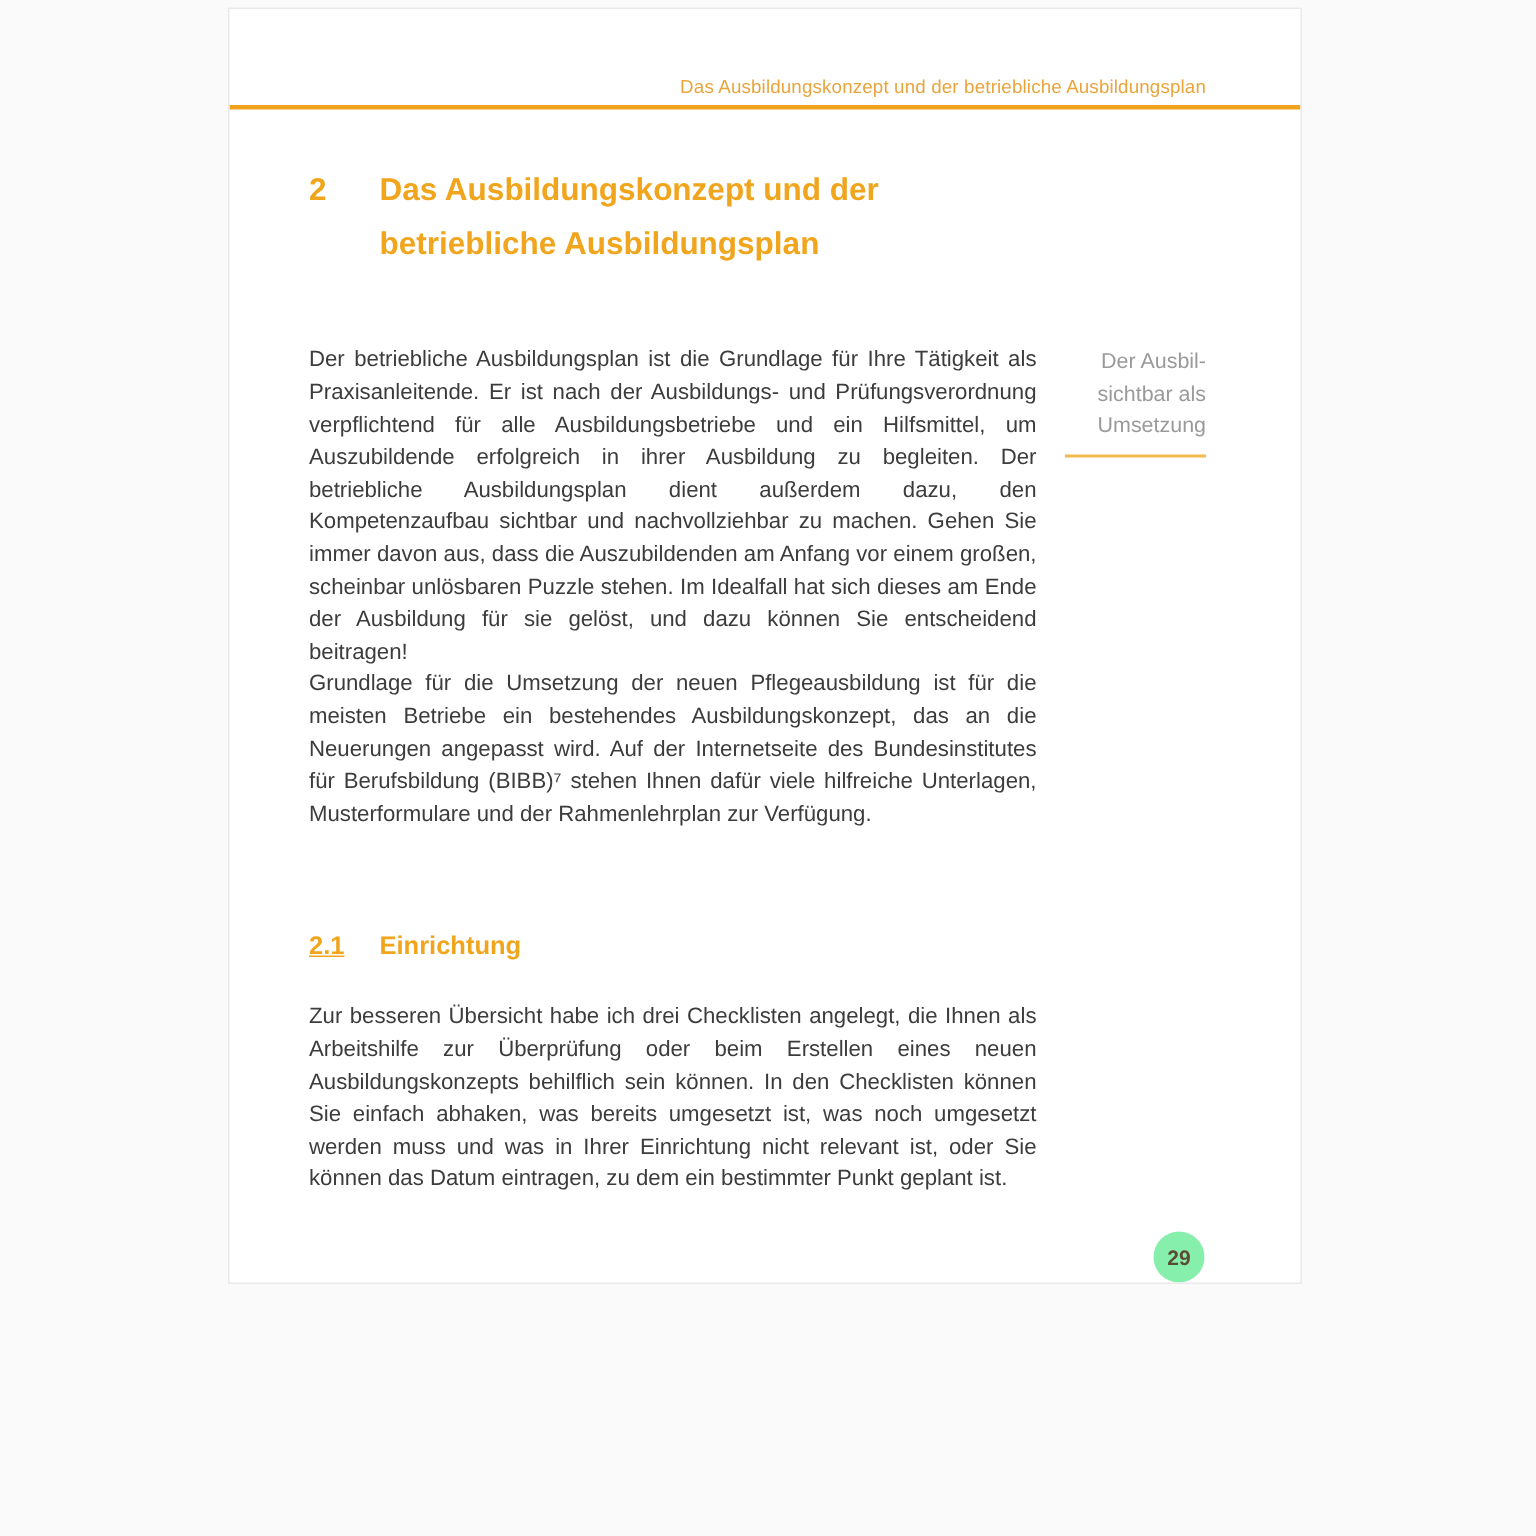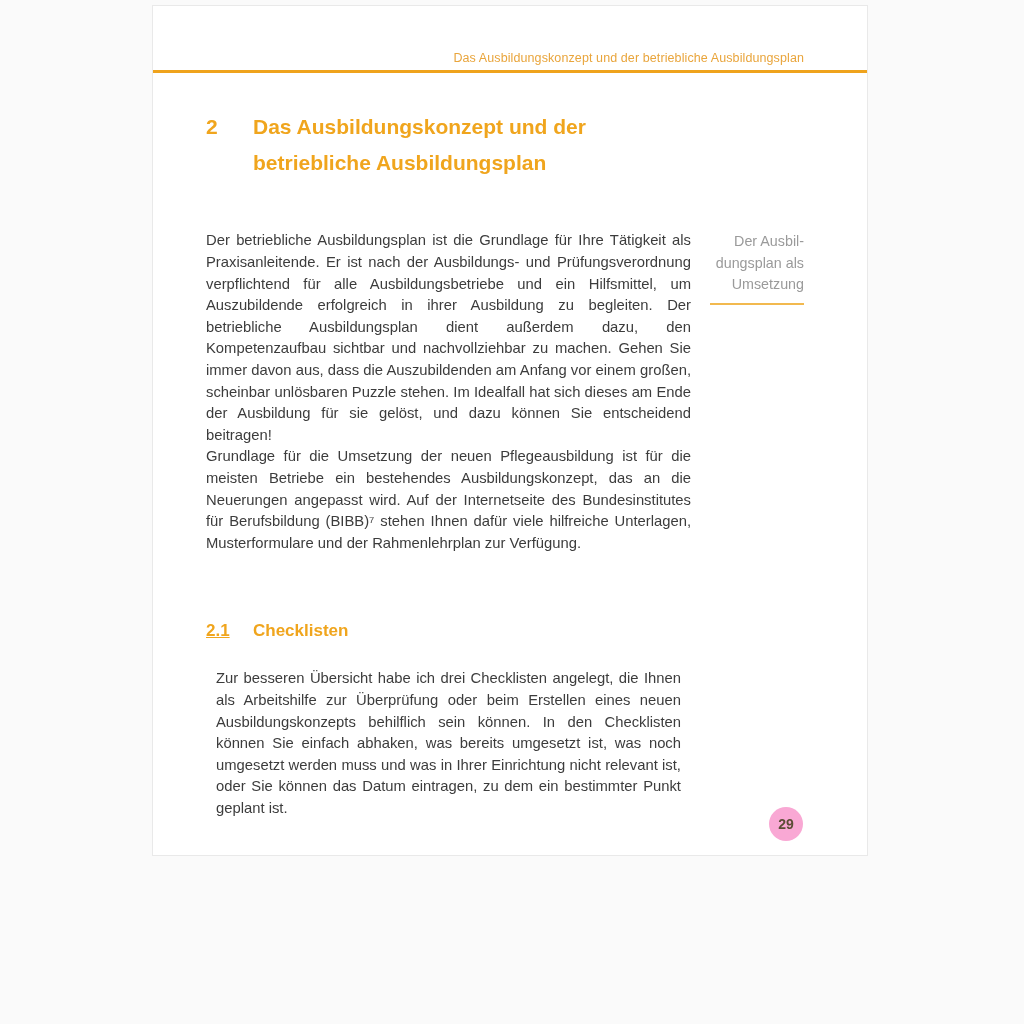--- a/index.html
+++ b/index.html
@@ -105,36 +105,36 @@
   .section-heading .num {
     width: 47px;
     flex: 0 0 47px;
     text-decoration: underline;
   }
   .section-para-wrap {
     margin-top: 26px;
     width: 485px;
   }
   .section-para-wrap p {
-    margin: 10px;
+    margin: 0;
     font-size: 14.8px;
     line-height: 21.6px;
     color: #3c3c3c;
     text-align: justify;
     hyphens: auto;
     -webkit-hyphens: auto;
   }
   .page-number-badge {
     position: absolute;
     right: 64px;
-    bottom: 14px;
+    bottom: 0;
     width: 34px;
     height: 34px;
     border-radius: 50%;
-    background: #f9a8d4;
+    background: #86efac;
     color: #5b4c35;
     font-size: 14px;
     font-weight: bold;
     display: flex;
     align-items: center;
     justify-content: center;
   }
 </style>
 </head>
 <body>
@@ -153,30 +153,30 @@
     </div>
 
     <div class="columns">
       <div class="body-col">
         <p>Der betriebliche Ausbildungsplan ist die Grundlage für Ihre Tätigkeit als Praxisanleitende. Er ist nach der Ausbildungs- und Prüfungsverordnung verpflichtend für alle Ausbildungsbetriebe und ein Hilfsmittel, um Auszubildende erfolgreich in ihrer Ausbildung zu begleiten. Der betriebliche Ausbildungsplan dient außerdem dazu, den Kompetenzaufbau sichtbar und nachvollziehbar zu machen. Gehen Sie immer davon aus, dass die Auszubildenden am Anfang vor einem großen, scheinbar unlösbaren Puzzle stehen. Im Idealfall hat sich dieses am Ende der Ausbildung für sie gelöst, und dazu können Sie entscheidend beitragen!</p>
         <p>Grundlage für die Umsetzung der neuen Pflegeausbildung ist für die meisten Betriebe ein bestehendes Ausbildungskonzept, das an die Neuerungen angepasst wird. Auf der Internetseite des Bundesinstitutes für Berufsbildung (BIBB)⁷ stehen Ihnen dafür viele hilfreiche Unterlagen, Musterformulare und der Rahmenlehrplan zur Verfügung.</p>
       </div>
       <div class="margin-col">
         <div class="margin-note">
           <div>Der Ausbil-</div>
-          <div>dungsplan als</div>
+          <div>sichtbar als</div>
           <div>Umsetzung</div>
         </div>
         <div class="margin-note-underline"></div>
       </div>
     </div>
 
     <div class="section-heading">
       <span class="num">2.1</span>
-      <span>Checklisten</span>
+      <span>Einrichtung</span>
     </div>
 
     <div class="section-para-wrap">
       <p>Zur besseren Übersicht habe ich drei Checklisten angelegt, die Ihnen als Arbeitshilfe zur Überprüfung oder beim Erstellen eines neuen Ausbildungskonzepts behilflich sein können. In den Checklisten können Sie einfach abhaken, was bereits umgesetzt ist, was noch umgesetzt werden muss und was in Ihrer Einrichtung nicht relevant ist, oder Sie können das Datum eintragen, zu dem ein bestimmter Punkt geplant ist.</p>
     </div>
 
   </div>
 
   <div class="page-number-badge">29</div>
 

